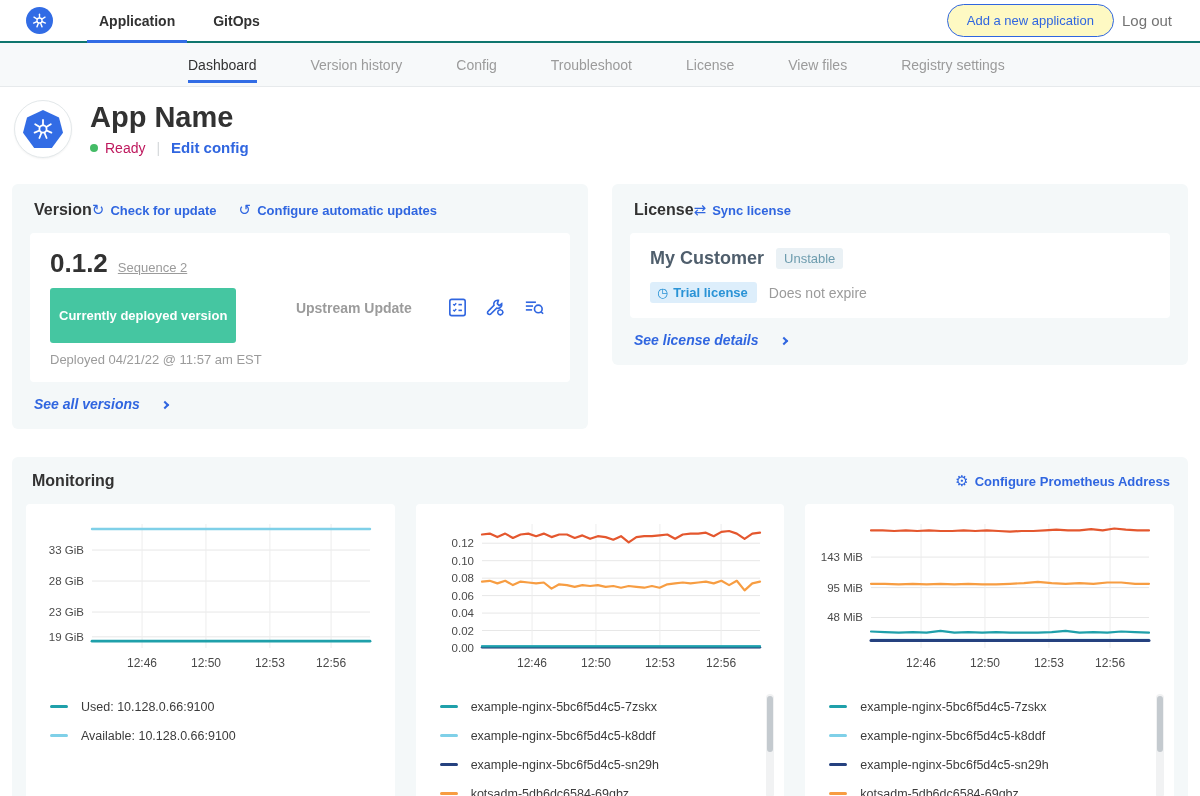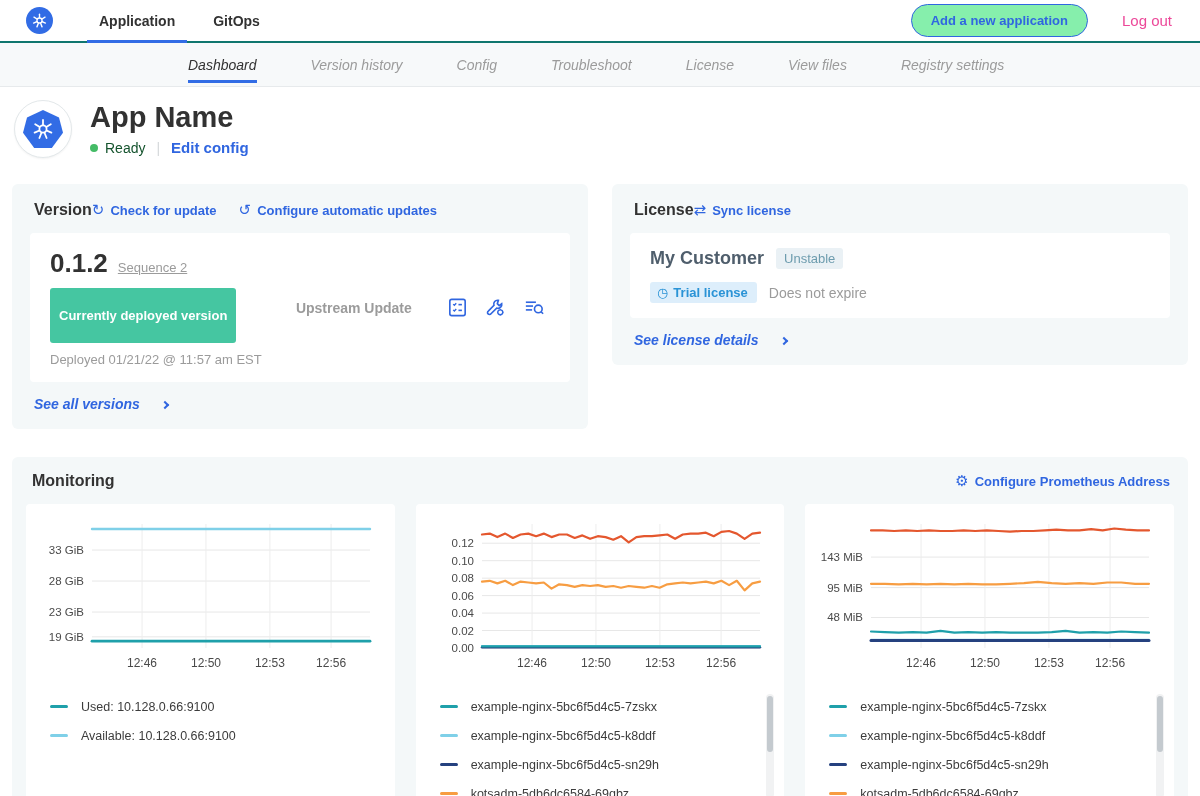--- a/index.html
+++ b/index.html
@@ -9,46 +9,46 @@
   
   .topnav { height:43px; display:flex; align-items:center; padding:0 28px 0 26px;
     border-bottom:2px solid #0f766e; background:#fff; position:relative; }
   .k8s-circle { width:27px; height:27px; border-radius:50%; background:#326ce5;
     display:flex; align-items:center; justify-content:center; margin-right:34px; cursor:pointer; }
   .topnav-tab { position:relative; height:43px; display:flex; align-items:center;
     padding:0 12px; margin-right:14px; font-size:14px; font-weight:700; color:#323232; cursor:pointer; }
   .topnav-tab.active::after { content:""; position:absolute; left:0; right:0; bottom:-1px;
     height:3px; background:#326ce5; }
   .topnav-spacer { flex:1; }
-  .pill-btn { border:1px solid #3066e0; color:#3066e0; background:#86efac; border-radius:17px;
-    font-size:13px; font-weight:700; padding:8px 19px; cursor:pointer;
+  .pill-btn { border:1px solid #3066e0; color:#3066e0; background:#fef9c3; border-radius:17px;
+    font-size:13px; font-weight:400; padding:8px 19px; cursor:pointer;
     font-family:"Liberation Sans",sans-serif; }
-  .logout { margin-left:34px; font-size:15px; color:#ec4899; cursor:pointer; }
+  .logout { margin-left:8px; font-size:15px; color:#737373; cursor:pointer; }
 
   
   .subnav { height:44px; background:#f7f9fa; border-bottom:1px solid #e7eaec;
     display:flex; align-items:center; padding-left:188px; }
   .subnav-tab { position:relative; height:36px; display:flex; align-items:center;
-    font-size:14px; color:#9b9b9b; margin-right:54px; cursor:pointer; white-space:nowrap;font-style:italic; }
+    font-size:14px; color:#9b9b9b; margin-right:54px; cursor:pointer; white-space:nowrap; }
   .subnav-tab.active { color:#323232; font-weight:400; }
   .subnav-tab.active::after { content:""; position:absolute; left:0; right:0; bottom:0;
     height:3px; background:#326ce5; }
 
   
   .app-header { display:flex; padding:13px 28px 16px 14px; background:#fff; }
   .app-avatar { width:58px; height:58px; border-radius:50%; background:#fff;
     border:1px solid #e3e8ea; display:flex; align-items:center; justify-content:center;
     margin-right:18px; box-shadow:0 1px 2px rgba(0,0,0,.05); }
   .heptagon { width:40px; height:38px; background:#326ce5;
     clip-path:polygon(50% 0%, 90% 20%, 100% 60%, 72% 100%, 28% 100%, 0% 60%, 10% 20%);
     display:flex; align-items:center; justify-content:center; }
   .app-title { font-size:29px; font-weight:700; color:#323232; line-height:1.05; margin-top:2px; }
   .app-status-row { display:flex; align-items:center; margin-top:7px; font-size:14px; }
   .ready-dot { width:8px; height:8px; border-radius:50%; background:#44bb66; margin-right:7px; }
-  .status-text { color:#14532d; }
+  .status-text { color:#be185d; }
   .status-sep { color:#d4d8da; margin:0 11px; }
   .link { color:#3066e0; font-weight:700; font-size:15px; cursor:pointer; text-decoration:none; }
   .link14 { font-size:14px; }
 
   
   .cards-row { display:flex; gap:24px; padding:10px 12px 0 12px; align-items:flex-start; }
   .card { background:#f4f8f9; border-radius:6px; padding:17px 18px; width:576px; }
   .card-head { display:flex; align-items:center; justify-content:flex-start; padding:0 2px 14px 4px; }
   .card-title { font-size:16px; font-weight:700; color:#323232; }
   .head-links { display:flex; align-items:center; gap:22px; }
@@ -175,21 +175,21 @@
         </div>
       </div>
     </div>
     <div class="inner-card version-inner">
       <div>
         <div class="ver-number-row">
           <span class="ver-number">0.1.2</span>
           <span class="ver-seq">Sequence 2</span>
         </div>
         <div class="deployed-badge">Currently deployed version</div>
-        <div class="deployed-at">Deployed 01/21/22 @ 11:57 am EST</div>
+        <div class="deployed-at">Deployed 04/21/22 @ 11:57 am EST</div>
       </div>
       <div class="ver-source">Upstream Update</div>
       <div class="ver-actions">
         <span class="ver-action">
           <svg width="23" height="23" viewBox="0 0 24 24" fill="none" stroke="#3066e0" stroke-width="1.7">
             <rect x="4" y="3.5" width="16" height="17" rx="2"></rect>
             <path d="M7.5 8.5l1.2 1.2 2-2.2" stroke-width="1.4"></path>
               <line x1="13" y1="9" x2="16.6" y2="9"></line>
             <path d="M7.5 14.5l1.2 1.2 2-2.2" stroke-width="1.4"></path>
               <line x1="13" y1="15" x2="16.6" y2="15"></line>

